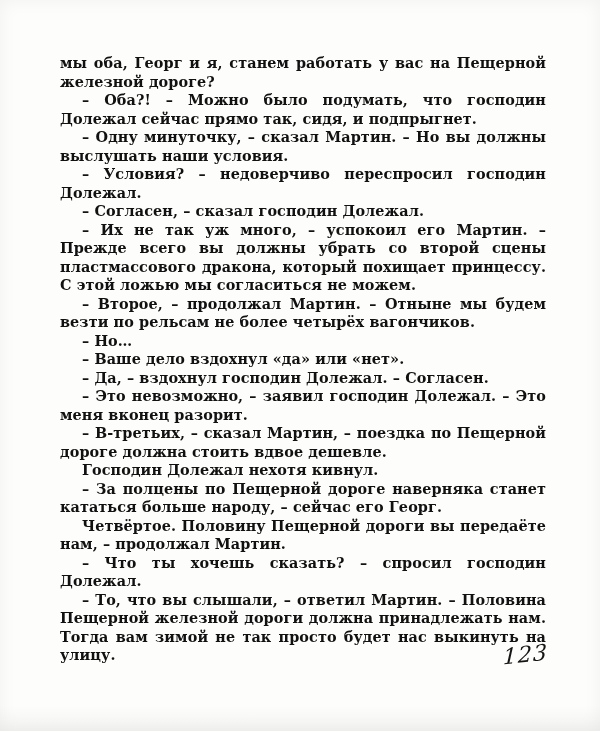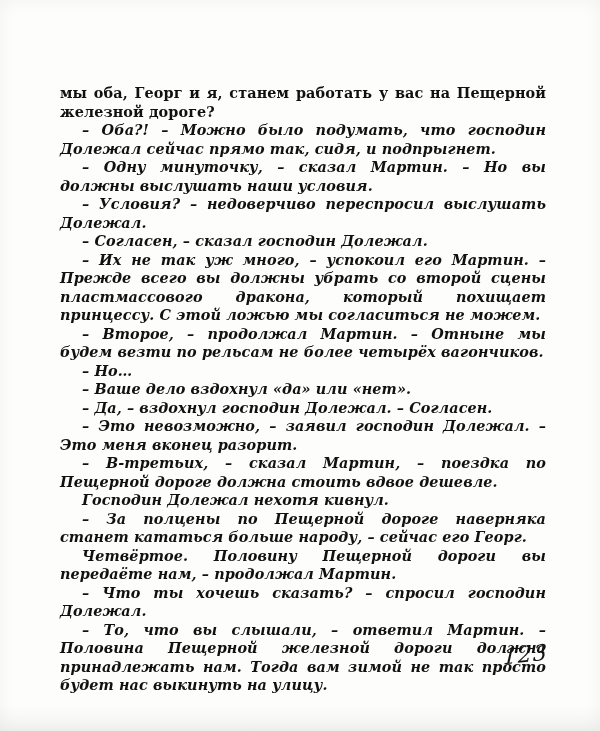--- a/index.html
+++ b/index.html
@@ -21,30 +21,28 @@
     position: absolute;
     left: 60px;
     top: 54px;
     width: 486px;
     font-size: 14.4px;
     line-height: 18.5px;
     font-weight: 600;
     text-align: justify;
     letter-spacing: 0.1px;
     hyphens: auto;
-    margin-top: 30px;
     -webkit-hyphens: auto;
   }
   .text-block p {
     margin: 0;
     padding: 0;
   }
   .text-block p.indent {
     text-indent: 22px;
-    font-style: italic;
   }
   .page-number {
     position: absolute;
     right: 52px;
     top: 642px;
     font-size: 22px;
     font-style: italic;
     font-weight: 400;
     color: #141414;
     transform: rotate(-6deg) skewX(-8deg);
@@ -62,21 +60,21 @@
   }
 </style>
 </head>
 <body>
 
 <div class="scan">
   <div class="text-block" id="paragraphs">
       <p class="">мы оба, Георг и я, станем работать у вас на Пещерной железной дороге?</p>
       <p class="indent">– Оба?! – Можно было подумать, что господин Долежал сейчас прямо так, сидя, и подпрыгнет.</p>
       <p class="indent">– Одну минуточку, – сказал Мартин. – Но вы должны выслушать наши условия.</p>
-      <p class="indent">– Условия? – недоверчиво переспросил выслушать Долежал.</p>
+      <p class="indent">– Условия? – недоверчиво переспросил господин Долежал.</p>
       <p class="indent">– Согласен, – сказал господин Долежал.</p>
       <p class="indent">– Их не так уж много, – успокоил его Мартин. – Прежде всего вы должны убрать со второй сцены пластмассового дракона, который похищает принцессу. С этой ложью мы согласиться не можем.</p>
       <p class="indent">– Второе, – продолжал Мартин. – Отныне мы будем везти по рельсам не более четырёх вагончиков.</p>
       <p class="indent">– Но…</p>
       <p class="indent">– Ваше дело вздохнул «да» или «нет».</p>
       <p class="indent">– Да, – вздохнул господин Долежал. – Согласен.</p>
       <p class="indent">– Это невозможно, – заявил господин Долежал. – Это меня вконец разорит.</p>
       <p class="indent">– В-третьих, – сказал Мартин, – поездка по Пещерной дороге должна стоить вдвое дешевле.</p>
       <p class="indent">Господин Долежал нехотя кивнул.</p>
       <p class="indent">– За полцены по Пещерной дороге наверняка станет кататься больше народу, – сейчас его Георг.</p>

